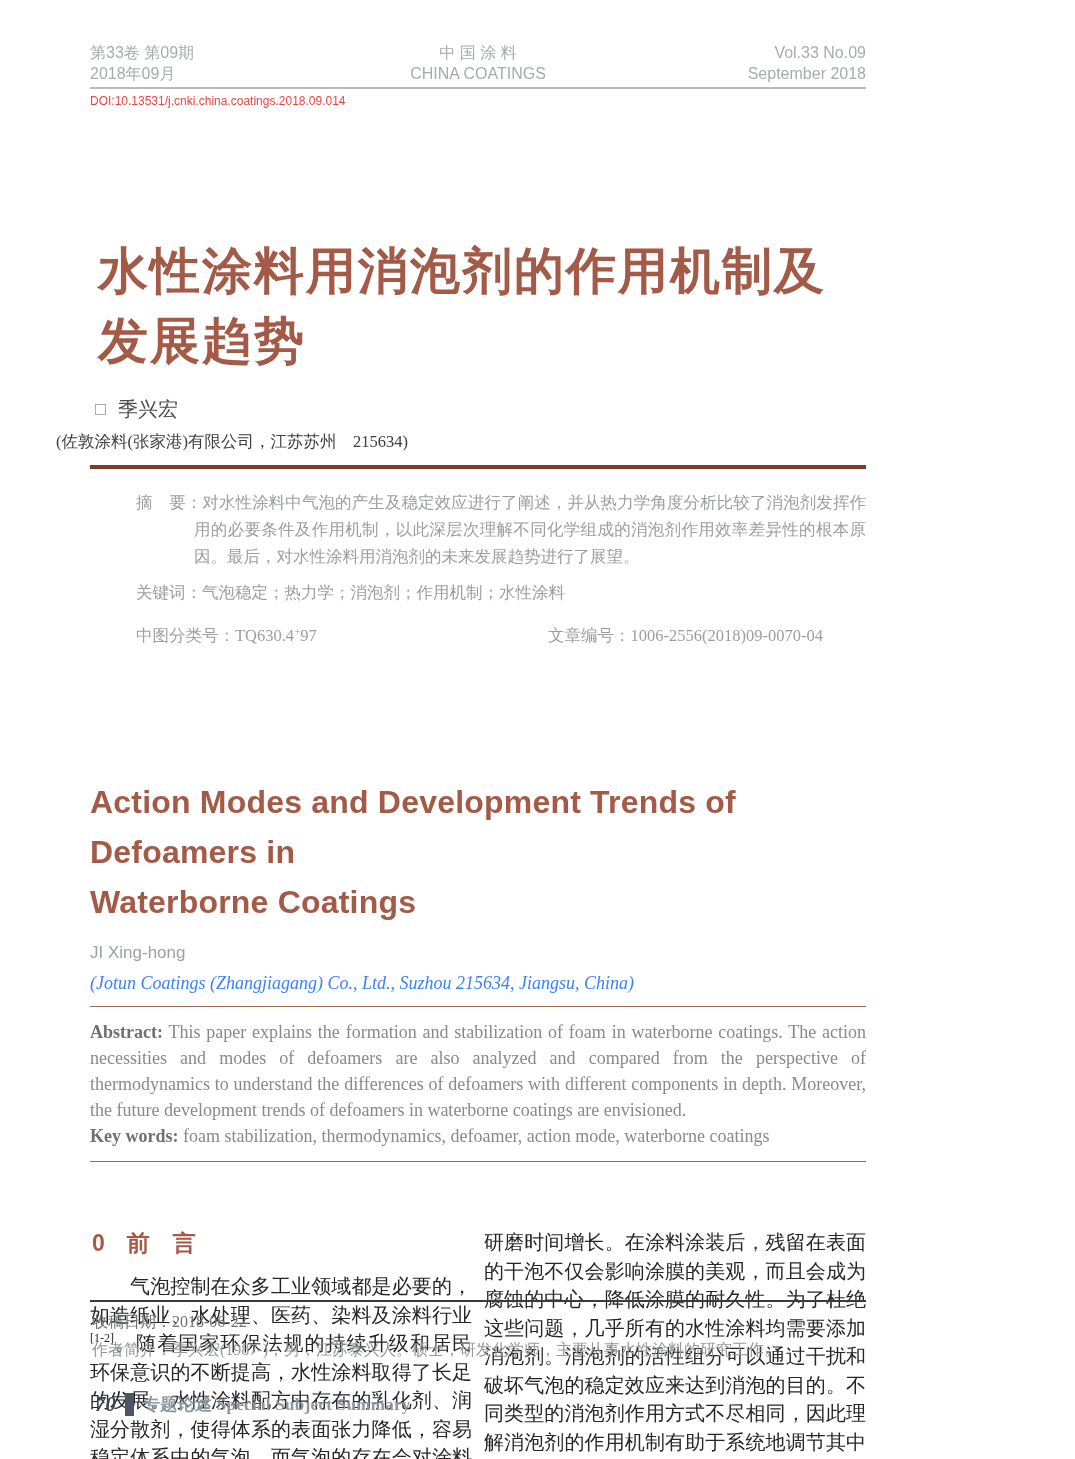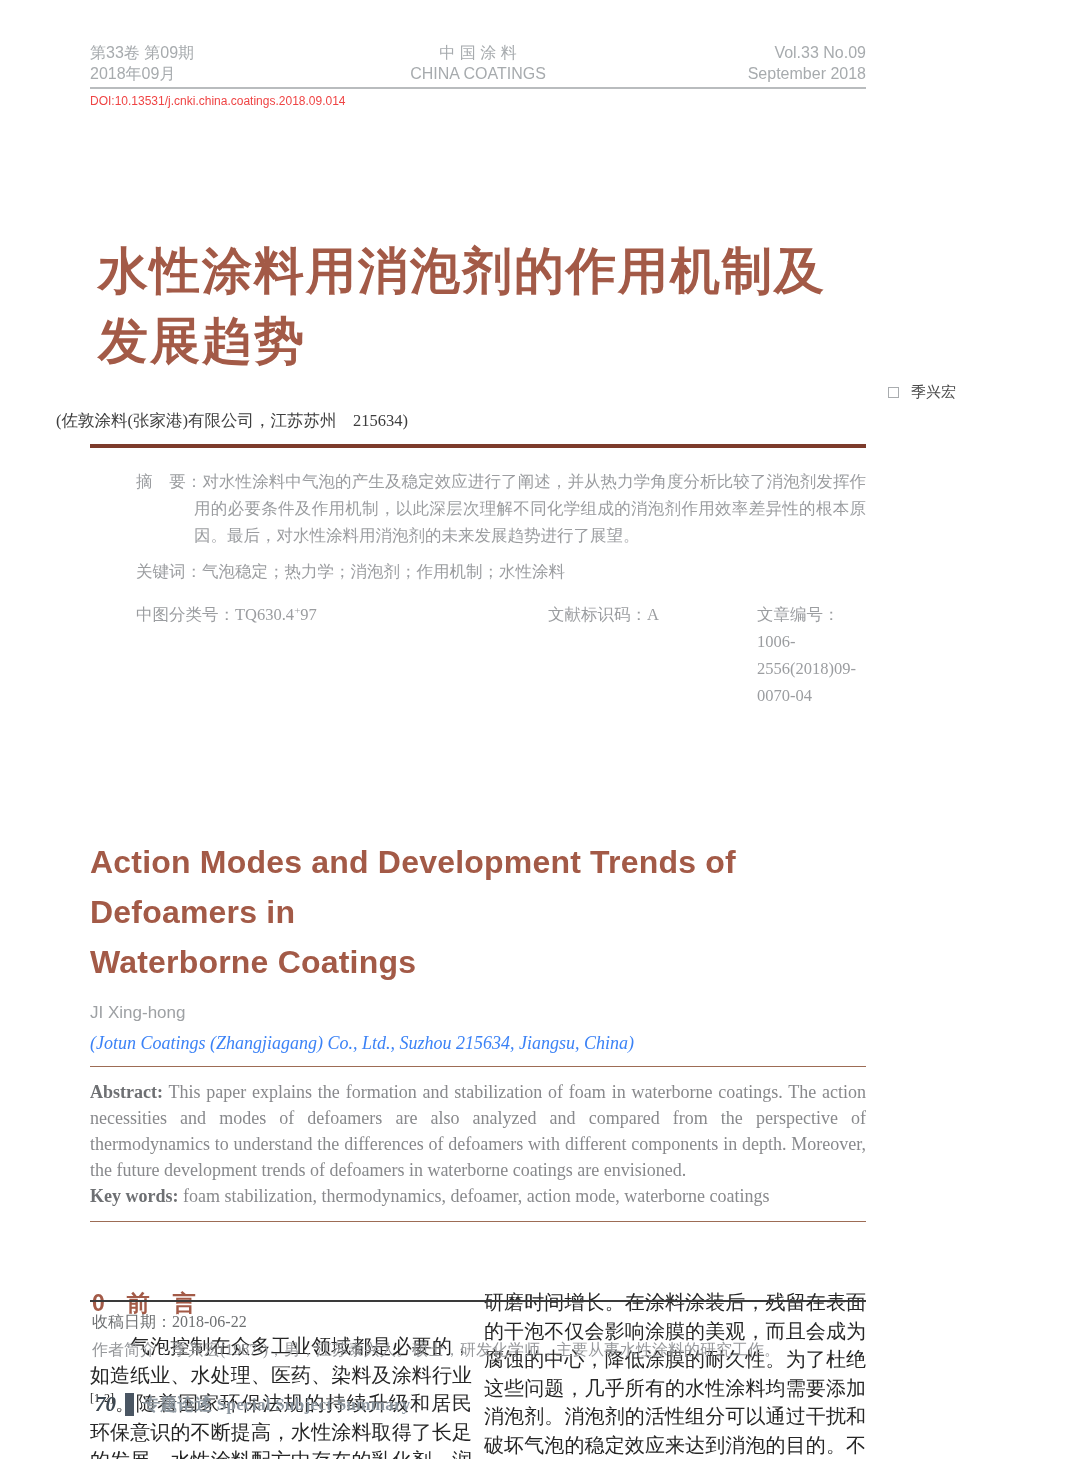--- a/index.html
+++ b/index.html
@@ -33,22 +33,22 @@
   .doi-line{margin:5px 90px 0 90px;font-size:12px;color:#ef4444;font-family:Liberation Sans, sans-serif;}
 
   
   .title-cn{
     margin:128px 90px 0 98px;
     color:var(--accent-brown);
     font-family:"Liberation Sans","DejaVu Sans",sans-serif;
     font-weight:900;font-size:50px;line-height:70px;letter-spacing:2px;
   }
   .author-row{
-    margin:7px 0 0 95px;display:flex;align-items:center;gap:12px;
-    font-size:15px;color:#4c4c4c;justify-content:flex-end;
+    margin:20px 0 0 95px;display:flex;align-items:center;gap:12px;
+    font-size:20px;color:#4c4c4c;
   }
   .author-square{width:11px;height:11px;border:1.5px solid #a9acaf;background:#fff;flex:0 0 auto;}
   .affiliation-cn{margin:8px 0 0 56px;font-size:16.5px;color:#3d3d3d;}
   .rule-thick{margin:12px 90px 0 90px;border-bottom:4px solid var(--rule-dark-red);}
 
   
   .abstract-cn{margin:20px 90px 0 90px;color:#9b9da0;font-size:16.5px;line-height:27px;}
   .abs-para{margin:0 0 0 46px;padding-left:58px;text-indent:-58px;text-align:justify;}
   .kw-line{margin:9px 0 0 46px;}
   .clc-row{display:flex;margin:16px 0 0 46px;}
@@ -131,21 +131,20 @@
     <span>季兴宏</span>
   </div>
   <div class="affiliation-cn">(佐敦涂料(张家港)有限公司，江苏苏州　215634)</div>
   <div class="rule-thick"></div>
 
   <div class="abstract-cn">
     <p class="abs-para"><span>摘　要：</span><span>对水性涂料中气泡的产生及稳定效应进行了阐述，并从热力学角度分析比较了消泡剂发挥作用的必要条件及作用机制，以此深层次理解不同化学组成的消泡剂作用效率差异性的根本原因。最后，对水性涂料用消泡剂的未来发展趋势进行了展望。</span></p>
     <div class="kw-line"><span>关键词：</span><span>气泡稳定；热力学；消泡剂；作用机制；水性涂料</span></div>
     <div class="clc-row">
       <span class="clc-item1"><span>中图分类号：</span><span>TQ630.4</span><sup>+</sup><span>97</span></span>
-      <span class="clc-item2"><span>文献标识码：</span><span>A</span></span>
       <span class="clc-item3"><span>文章编号：</span><span>1006-2556(2018)09-0070-04</span></span>
     </div>
   </div>
 
   <h2 class="title-en" style="margin-bottom:12px;">
     <span>Action Modes and Development Trends of Defoamers in</span><br>
     <span>Waterborne Coatings</span>
   </h2>
   <div class="author-en">JI Xing-hong</div>
   <div class="affiliation-en">(Jotun Coatings (Zhangjiagang) Co., Ltd., Suzhou 215634, Jiangsu, China)</div>

